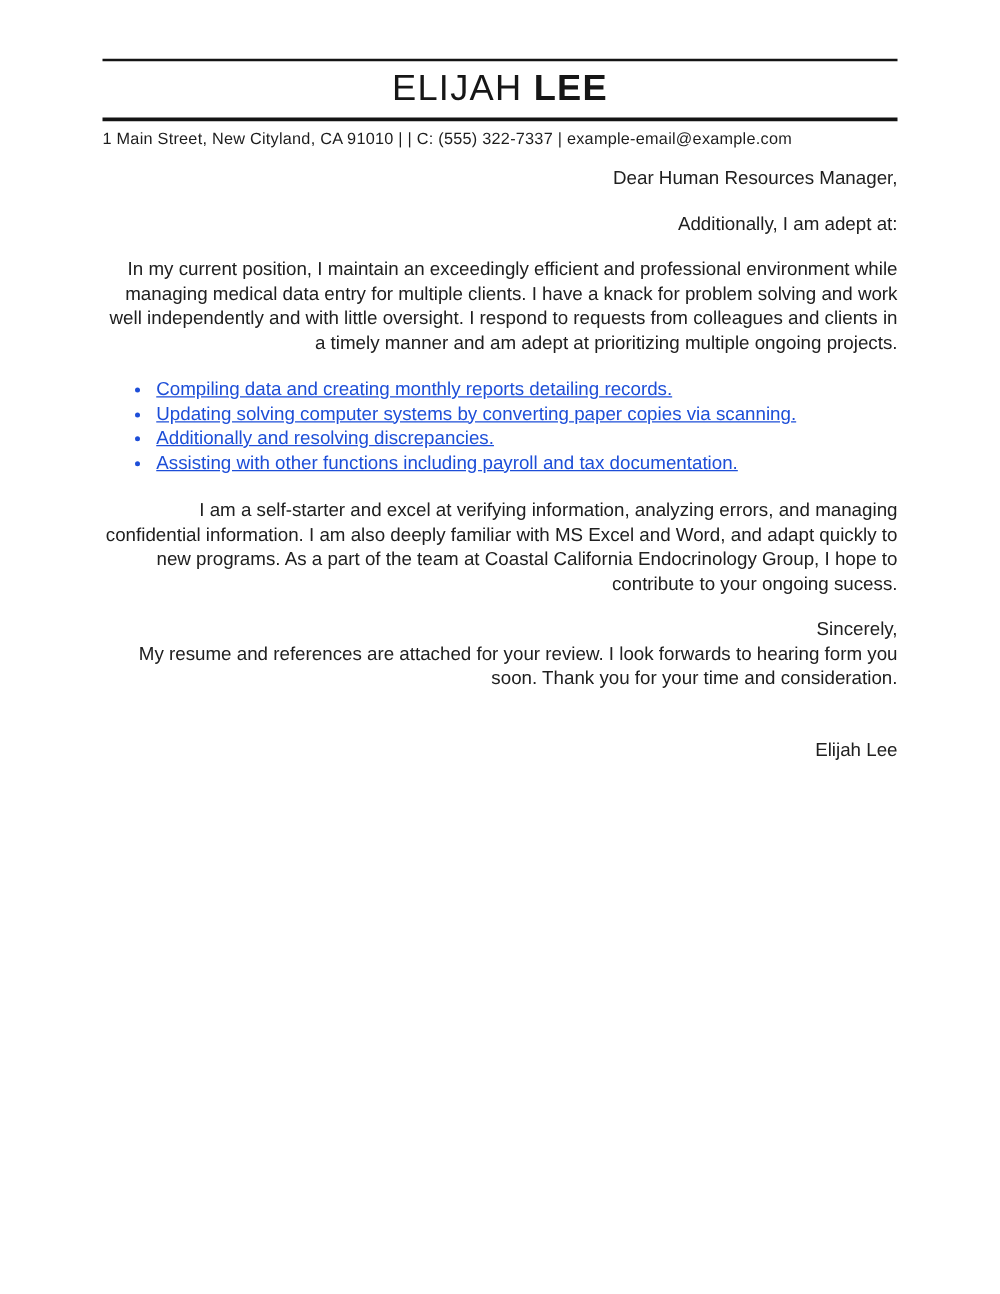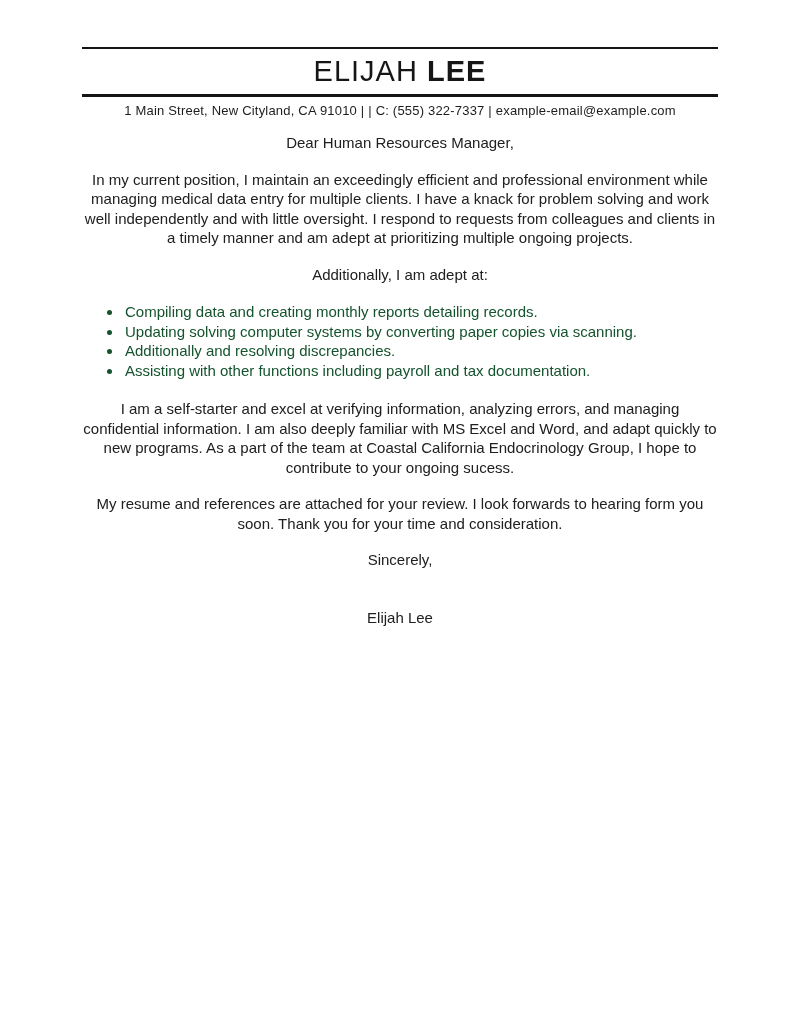--- a/index.html
+++ b/index.html
@@ -34,76 +34,76 @@
     font-size: 29px;
     line-height: 32px;
     font-weight: 400;
     letter-spacing: 1px;
     color: #161616;
     white-space: nowrap;
   }
   .name .last { font-weight: 700; }
   .contact {
     margin: 6px 0 15px 0;
-    text-align: center;
     font-size: 13px;
     line-height: 15px;
     letter-spacing: 0.2px;
     color: #1d1d1d;
     white-space: nowrap;
   }
   .body-text {
     margin: 0 0 17px 0;
     font-size: 15px;
     line-height: 19.5px;
     color: #202020;
-    text-align: center;
+    text-align: right;
   }
   .bullets {
     margin: 18px 0 19px 0;
     padding: 0 0 0 41px;
     list-style: disc;
   }
   .bullets li {
     font-size: 15px;
     line-height: 19.5px;
-    color: #14532d;
+    color: #1d4ed8;
     padding-left: 2px;
+    text-decoration: underline;
   }
   .closing  { margin-bottom: 0; }
   .signature { margin-top: 38px; }
 </style>
 </head>
 <body>
 
 <div class="page">
 
   <div class="rule rule-thin"></div>
 
   <h1 class="name"><span class="first">ELIJAH</span> <span class="last">LEE</span></h1>
 
   <div class="rule rule-thick"></div>
 
   <p class="contact">1 Main Street, New Cityland, CA 91010 | | C: (555) 322-7337 | example-email@example.com</p>
 
   <p class="body-text">Dear Human Resources Manager,</p>
 
 
+  <p class="body-text">Additionally, I am adept at:</p>
+
   <p class="body-text">In my current position, I maintain an exceedingly efficient and professional environment while managing medical data entry for multiple clients. I have a knack for problem solving and work well independently and with little oversight. I respond to requests from colleagues and clients in a timely manner and am adept at prioritizing multiple ongoing projects.</p>
-
-  <p class="body-text">Additionally, I am adept at:</p>
 
   <ul class="bullets">
     <li>Compiling data and creating monthly reports detailing records.</li>
     <li>Updating solving computer systems by converting paper copies via scanning.</li>
     <li>Additionally and resolving discrepancies.</li>
     <li>Assisting with other functions including payroll and tax documentation.</li>
   </ul>
 
   <p class="body-text">I am a self-starter and excel at verifying information, analyzing errors, and managing confidential information. I am also deeply familiar with MS Excel and Word, and adapt quickly to new programs. As a part of the team at Coastal California Endocrinology Group, I hope to contribute to your ongoing sucess.</p>
 
+  <p class="body-text closing">Sincerely,</p>
+
   <p class="body-text">My resume and references are attached for your review. I look forwards to hearing form you soon. Thank you for your time and consideration.</p>
-
-  <p class="body-text closing">Sincerely,</p>
 
   <p class="body-text signature">Elijah Lee</p>
 
 </div>
 
 </body></html>

